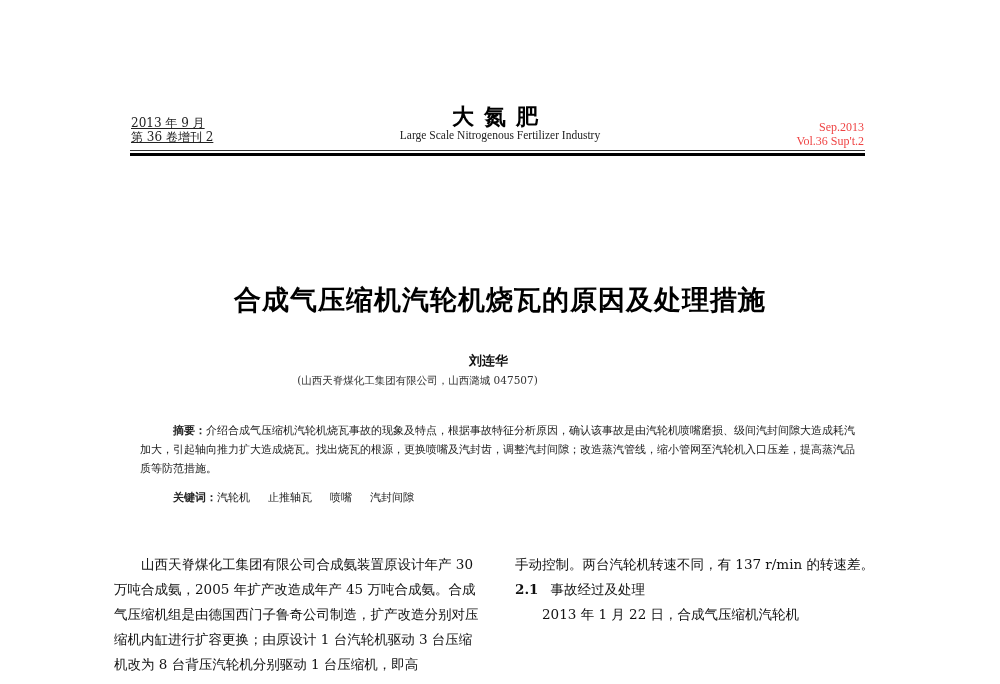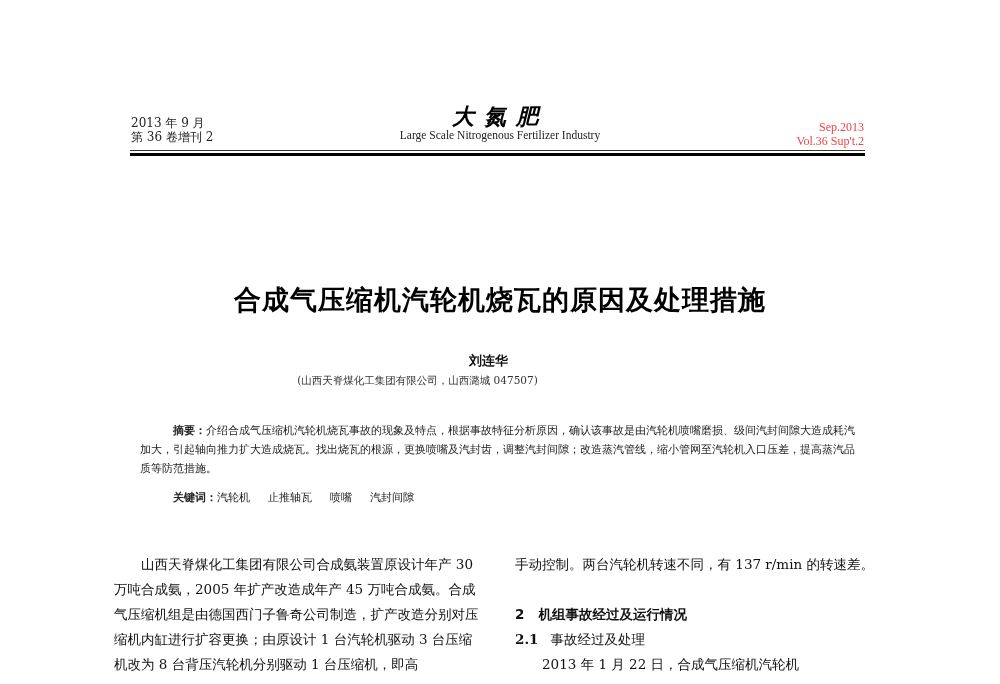--- a/index.html
+++ b/index.html
@@ -2,23 +2,23 @@
 <html><head>
   <meta charset="utf-8">
   <style>
     html, body { margin:0; padding:0; }
     body {
       width:1000px; height:684px; overflow:hidden; background:#ffffff;
       position:relative; color:#111;
       font-family:"DejaVu Serif", "Liberation Serif", serif;
     }
     .abs { position:absolute; }
-    .hdr-left { left:131px; top:116px; font-size:12px; line-height:14px; color:#222; }
+    .hdr-left { left:131px; top:116px; font-size:12px; line-height:14px; color:#222;text-decoration:underline; }
     .hdr-center { left:370px; top:104px; width:260px; text-align:center; }
-    .hdr-logo { font-size:22px; font-weight:bold; letter-spacing:10px; line-height:24px; font-style:italic; color:#000; }
+    .hdr-logo { font-size:22px; font-weight:bold; letter-spacing:10px; line-height:24px; color:#000; }
     .hdr-sub { font-size:11.5px; line-height:14px; font-family:"Liberation Serif", serif; color:#222; }
     .hdr-right { right:136px; top:120px; text-align:right; font-size:12px; line-height:14px; font-family:"Liberation Serif", serif; color:#ef4444; }
     .rule-thin { left:130px; top:150px; width:735px; height:1px; background:#333; }
     .rule-thick { left:130px; top:153px; width:735px; height:3px; background:#000; }
     .title { left:0; width:1000px; top:282px; text-align:center; font-size:27px; font-weight:bold;
       font-family:"DejaVu Sans", sans-serif; letter-spacing:1px; color:#000; }
     .author { left:0; width:977px; top:352px; text-align:center; font-size:13px; font-weight:bold;
       font-family:"DejaVu Sans", sans-serif; color:#111; }
     .affil { left:0; width:835px; top:374px; text-align:center; font-size:10.5px; color:#333; }
     .abstract { left:140px; top:421px; width:720px; font-size:11px; line-height:19px; color:#222; }
@@ -69,16 +69,15 @@
 <div class="abs keywords">
   <span class="lbl">关键词：</span><span class="kw">汽轮机</span><span class="kw">止推轴瓦</span><span class="kw">喷嘴</span><span class="kw">汽封间隙</span>
 </div>
 
 <div class="abs col col-left">
   <p class="indent">山西天脊煤化工集团有限公司合成氨装置原设计年产 30 万吨合成氨，2005 年扩产改造成年产 45 万吨合成氨。合成气压缩机组是由德国西门子鲁奇公司制造，扩产改造分别对压缩机内缸进行扩容更换；由原设计 1 台汽轮机驱动 3 台压缩机改为 8 台背压汽轮机分别驱动 1 台压缩机，即高</p>
 </div>
 
 <div class="abs col col-right">
   <p>手动控制。两台汽轮机转速不同，有 137 r/min 的转速差。</p>
-  <p class="sec"><span class="num">2</span><span>机组事故经过及运行情况</span></p>
   <p class="subsec"><span class="num">2.1</span><span>事故经过及处理</span></p>
   <p class="indent">2013 年 1 月 22 日，合成气压缩机汽轮机</p>
 </div>
 
 </body></html>

